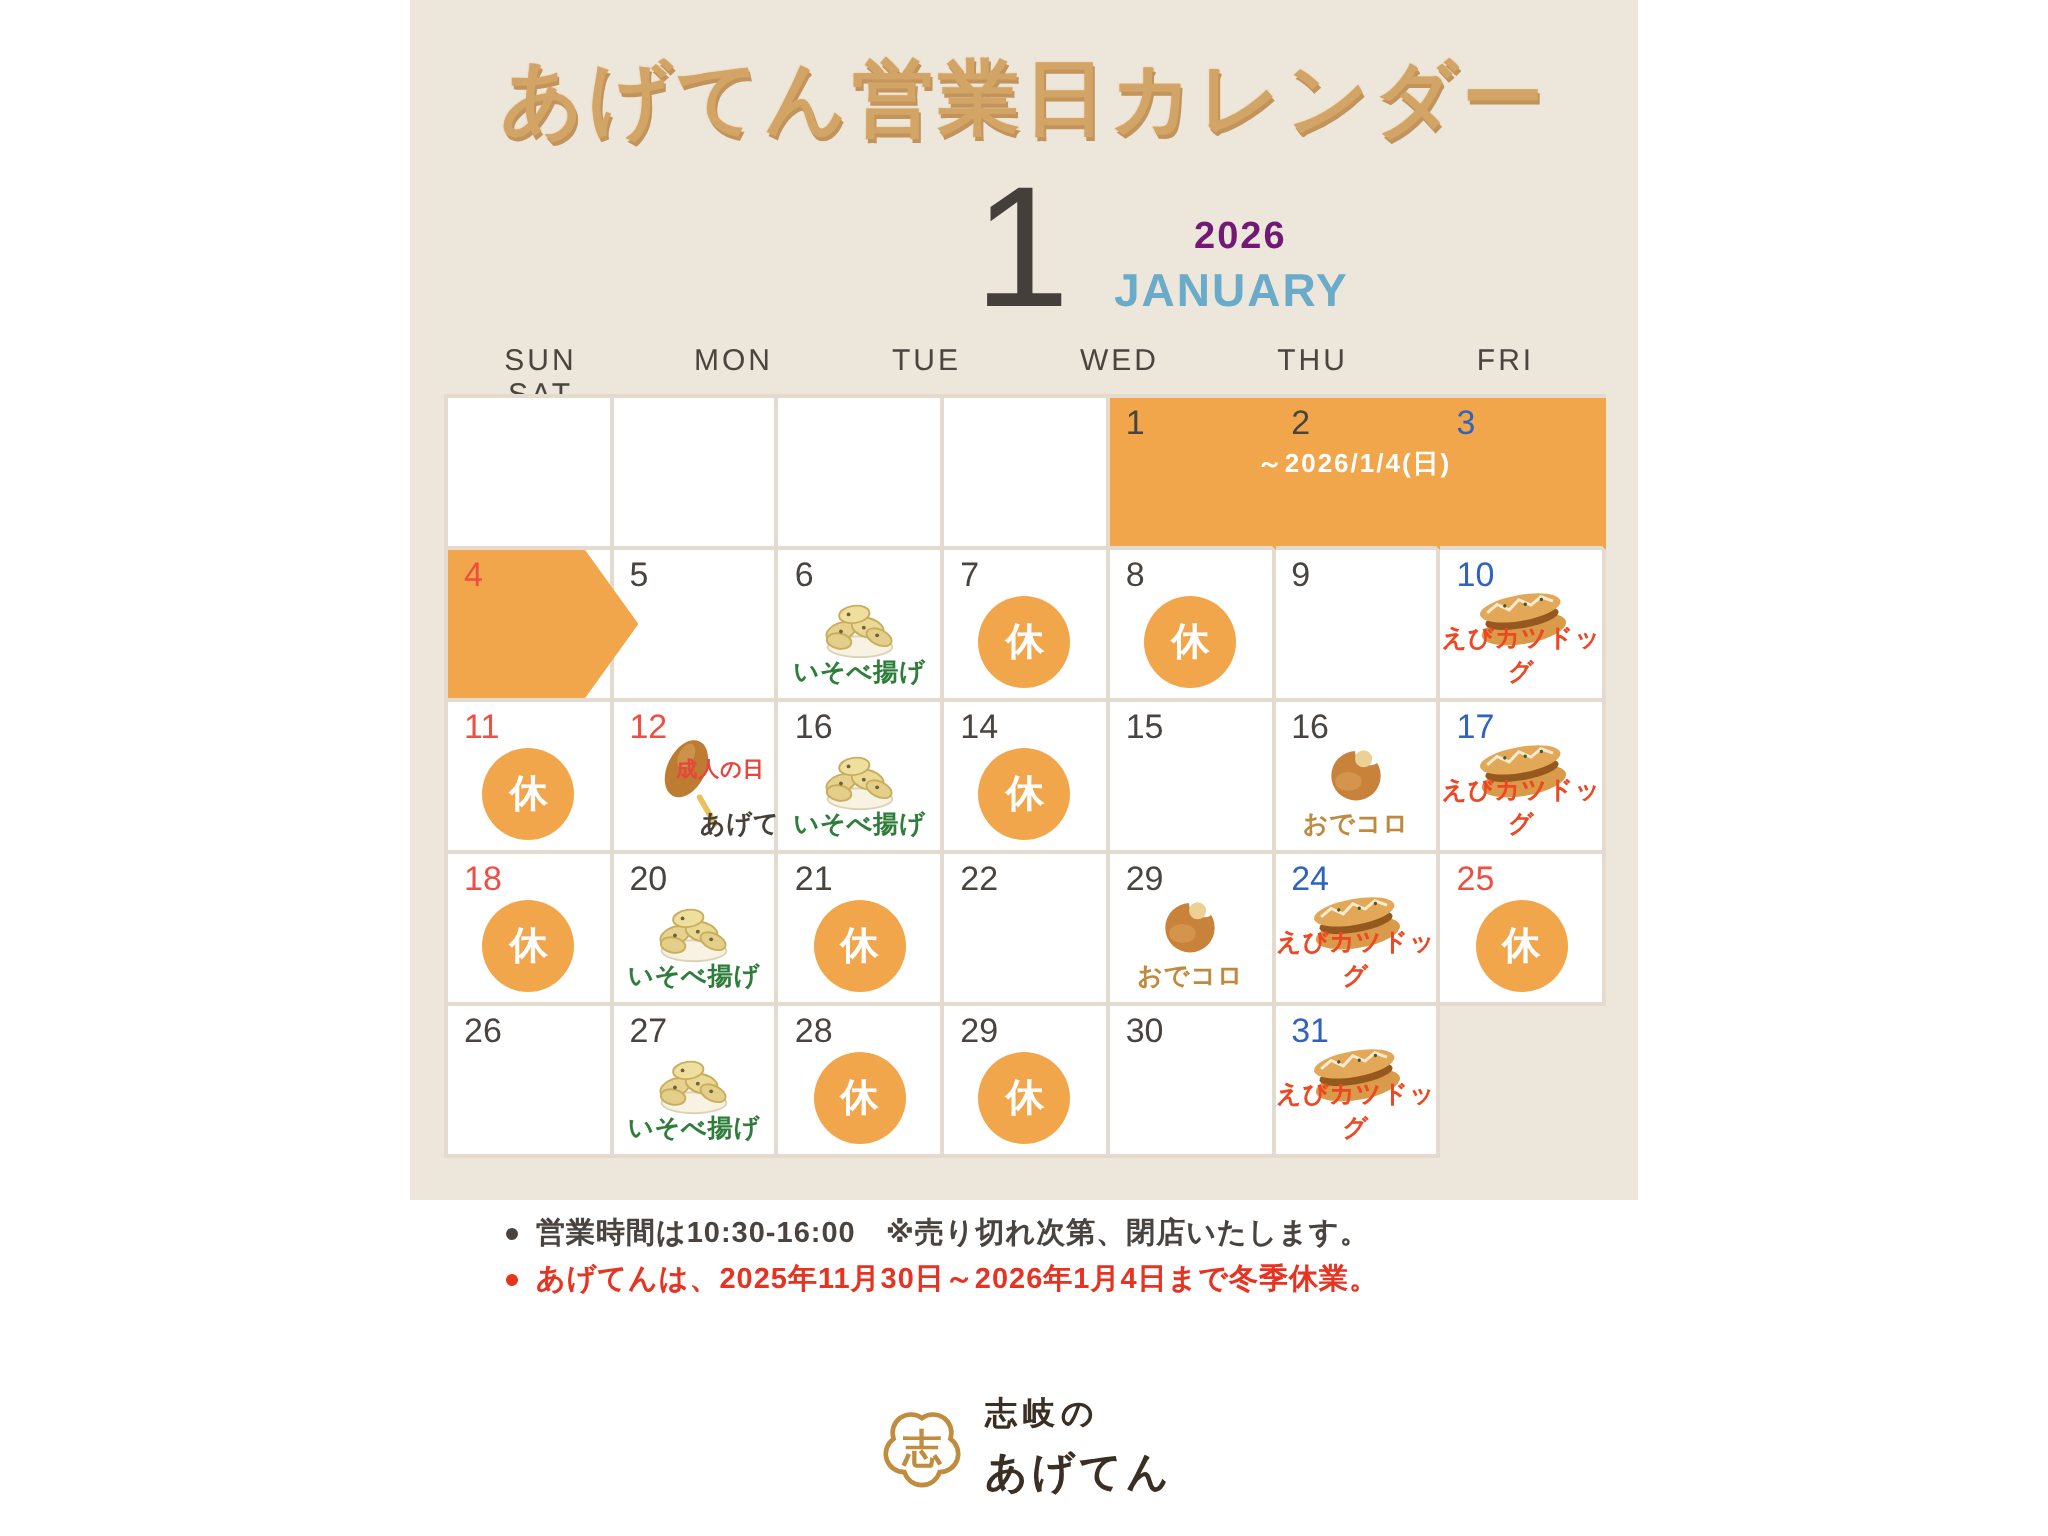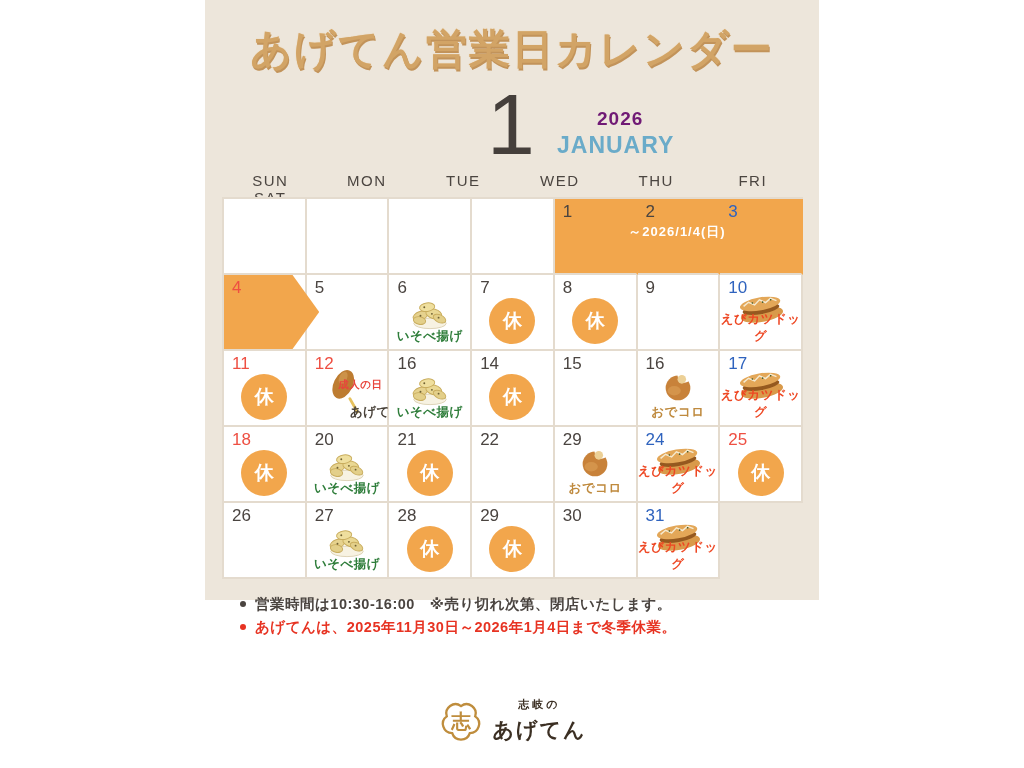--- a/index.html
+++ b/index.html
@@ -69,40 +69,40 @@
     font-size:12.5px;font-weight:700;letter-spacing:0.5px;
   }
   
   .break-note{
     position:absolute;left:348px;top:222px;width:248px;text-align:center;
     color:#ffffff;font-size:13px;font-weight:600;letter-spacing:1px;
     line-height:1.6;z-index:5;
   }
   
   .notes{
-    position:absolute;left:30px;top:590px;width:560px;margin:3px;padding:0;
+    position:absolute;left:30px;top:590px;width:560px;margin:16px;padding:0;
     list-style:none;
   }
   .notes li{
     position:relative;padding-left:17px;font-size:14.5px;line-height:1.55;
     color:#4a4440;font-weight:600;letter-spacing:0.5px;margin-bottom:1px;
   }
   .notes li::before{
     content:"";position:absolute;left:2px;top:8px;width:6px;height:6px;
     border-radius:50%;background:#4a4440;
   }
   .notes li.red{color:#e73322;}
   .notes li.red::before{background:#e73322;}
   
   .logo{
     position:absolute;left:0;top:697px;width:100%;
     display:flex;align-items:center;justify-content:center;gap:9px;
   }
   .logo-text{color:#3b2f23;}
-  .logo-place{font-size:11px;letter-spacing:3px;font-weight:700;text-align:center;}
+  .logo-place{font-size:16px;letter-spacing:3px;font-weight:700;}
   .logo-name{font-size:21px;font-weight:800;letter-spacing:2px;margin-top:4px;}
 </style>
 </head>
 <body>
 
 <div class="canvas">
   <div class="title">あげてん営業日カレンダー</div>
 
   <div class="big-month">1</div>
   <div class="ym">

